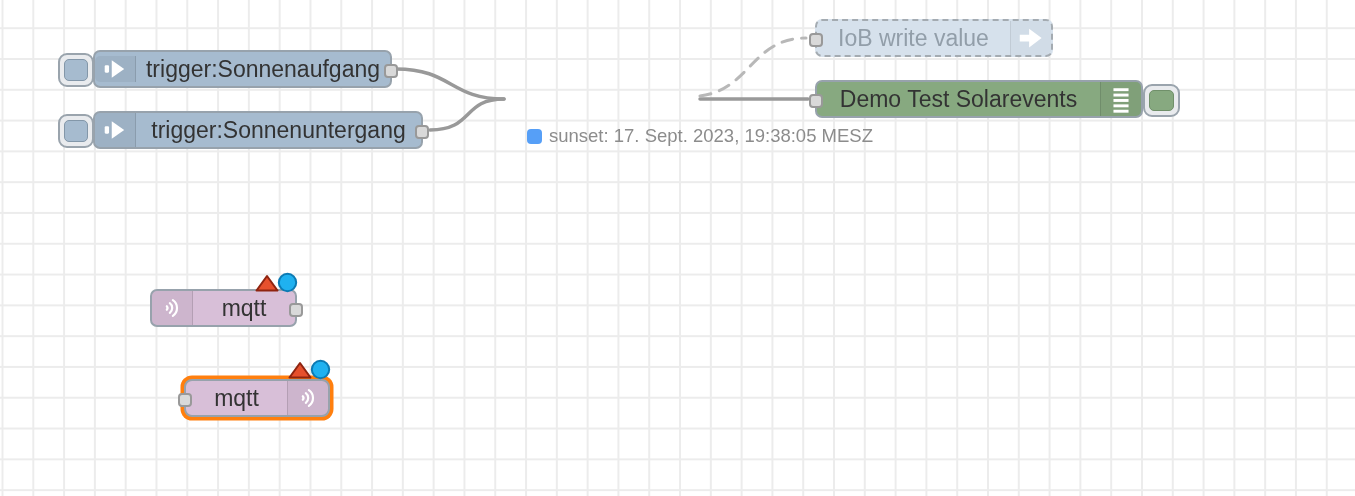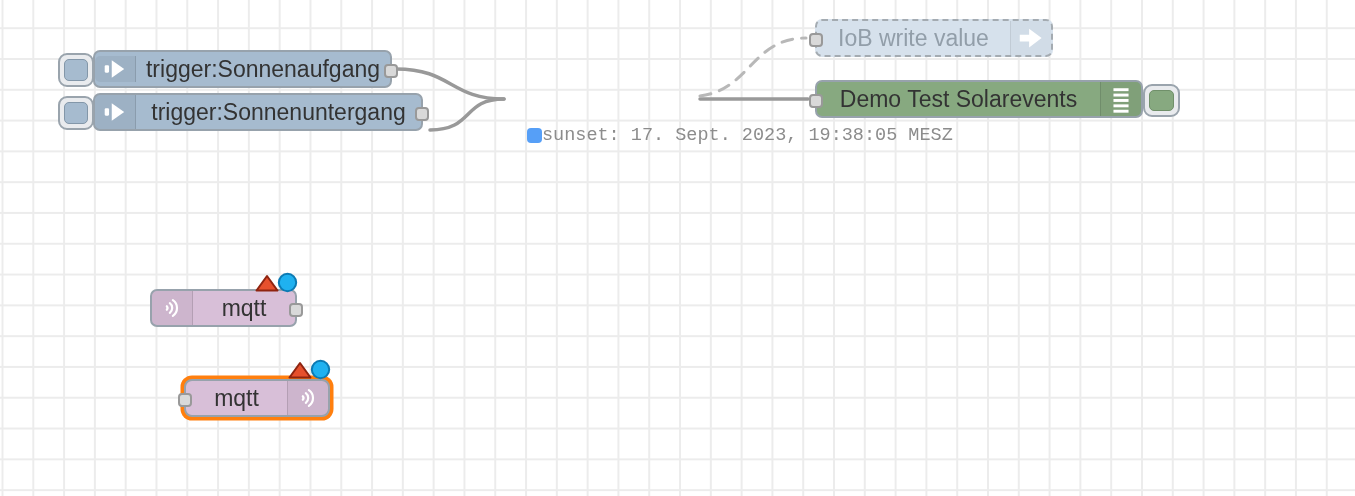--- a/index.html
+++ b/index.html
@@ -56,22 +56,22 @@
     background:#d6e1ec;border:2px dashed #a4abb1;color:#929ea9;
   }
   .node.ghost .icon-area{background:rgba(0,0,0,0.02);border-left:1px solid rgba(0,0,0,0.08);}
   .node.mqtt{background:#d8bfd8;}
   .node.green{background:#87a980;}
   .node.green .label{}
   .node.selected{box-shadow:0 0 0 3.5px #ff7f0e;border-radius:8px;}
   .badge{position:absolute;z-index:5;}
   .status{
     position:absolute;left:527px;top:125px;z-index:2;
-    display:flex;align-items:center;
-    font-size:18.5px;color:#8c8c8c;white-space:nowrap;font-family:Liberation Mono, monospace;
+    display:flex;align-items:center;gap:7px;
+    font-size:18.5px;color:#8c8c8c;white-space:nowrap;
   }
   .status-dot{width:15px;height:15px;border-radius:4px;background:#569ff7;flex:0 0 15px;}
 </style>
 </head>
 <body>
 
 <div class="canvas">
 
   <svg class="wires" width="1355" height="496">
     <path d="M396,69 C452,69 450,99 504,99" fill="none" stroke="#999" stroke-width="3.5" stroke-linecap="round"></path>
@@ -87,21 +87,21 @@
     <div class="icon-area left">
       <svg width="26" height="26" viewBox="0 0 24 24">
         <rect x="2.5" y="8.6" width="4" height="6.8" rx="1" fill="#fff"></rect>
         <polygon points="9,4 20.5,12 9,20" fill="#fff"></polygon>
       </svg>
     </div>
     <div class="label">trigger:Sonnenaufgang</div>
     <div class="port out"></div>
   </div>
 
-  <div class="node" style="left:93px;top:93px;width:330px;">
+  <div class="node" style="left:93px;top:111px;width:330px;">
     <div class="inject-btn">
       <div class="btn-inner"></div>
     </div>
     <div class="icon-area left">
       <svg width="26" height="26" viewBox="0 0 24 24">
         <rect x="2.5" y="8.6" width="4" height="6.8" rx="1" fill="#fff"></rect>
         <polygon points="9,4 20.5,12 9,20" fill="#fff"></polygon>
       </svg>
     </div>
     <div class="label">trigger:Sonnenuntergang</div>

